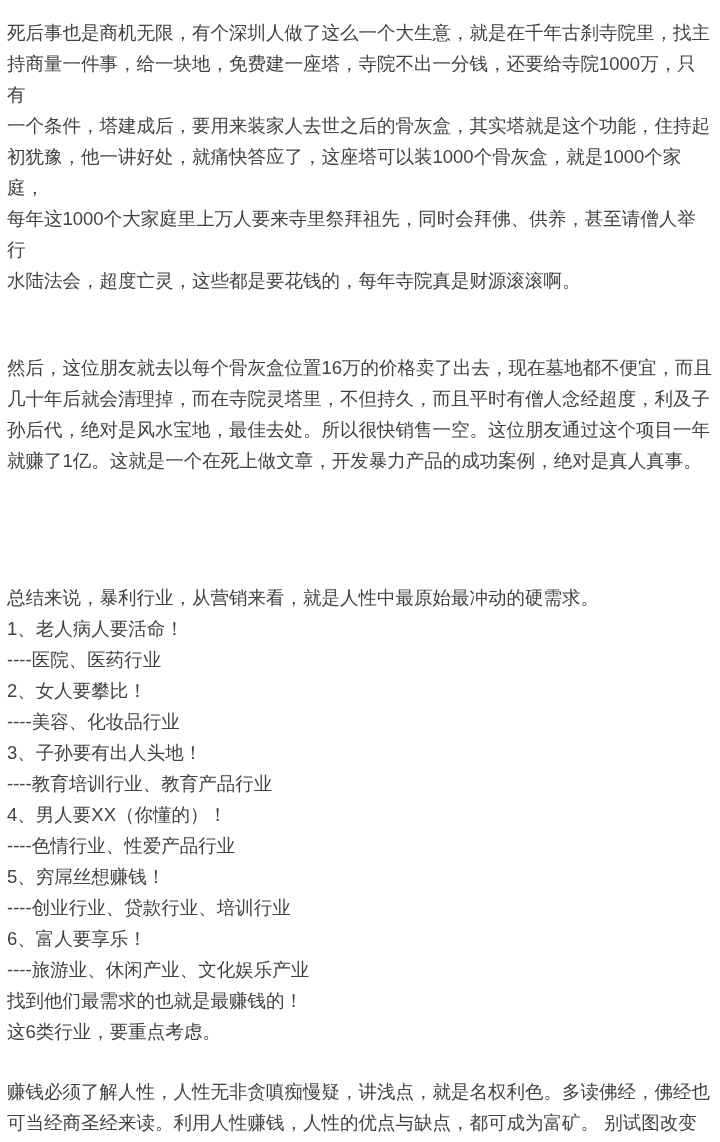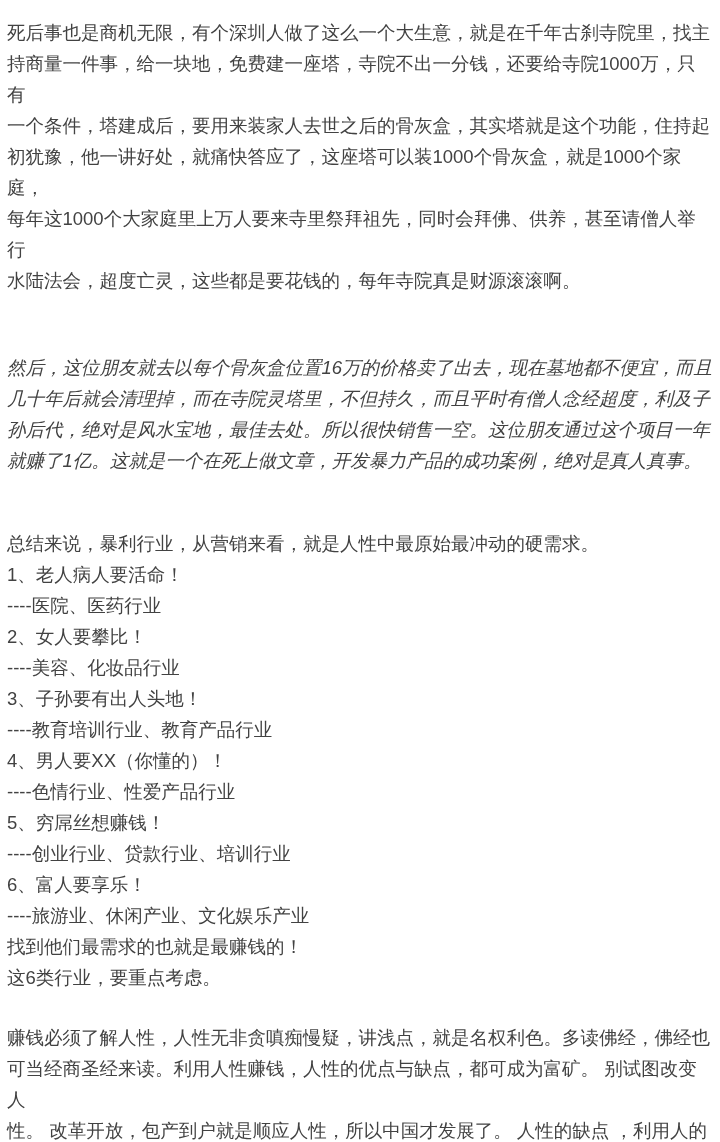--- a/index.html
+++ b/index.html
@@ -18,22 +18,22 @@
     padding: 9px 7px 0 7px;
     font-size: 18.5px;
     line-height: 31px;
   }
   .para {
     margin: 0;
     white-space: pre-wrap;
     word-break: break-all;
   }
   .para-story-1 { margin-top: 8px; }
-  .para-story-2 { margin-top: 56px; font-style: italic; }
-  .para-summary-list { margin-top: 52px; }
+  .para-story-2 { margin-top: 56px; }
+  .para-summary-list { margin-top: 106px; }
   .para-conclusion { margin-top: 29px; }
 </style>
 </head>
 <body>
 
 <div class="article">
   <div class="para para-story-1">死后事也是商机无限，有个深圳人做了这么一个大生意，就是在千年古刹寺院里，找主
 持商量一件事，给一块地，免费建一座塔，寺院不出一分钱，还要给寺院1000万，只有
 一个条件，塔建成后，要用来装家人去世之后的骨灰盒，其实塔就是这个功能，住持起
 初犹豫，他一讲好处，就痛快答应了，这座塔可以装1000个骨灰盒，就是1000个家庭，

